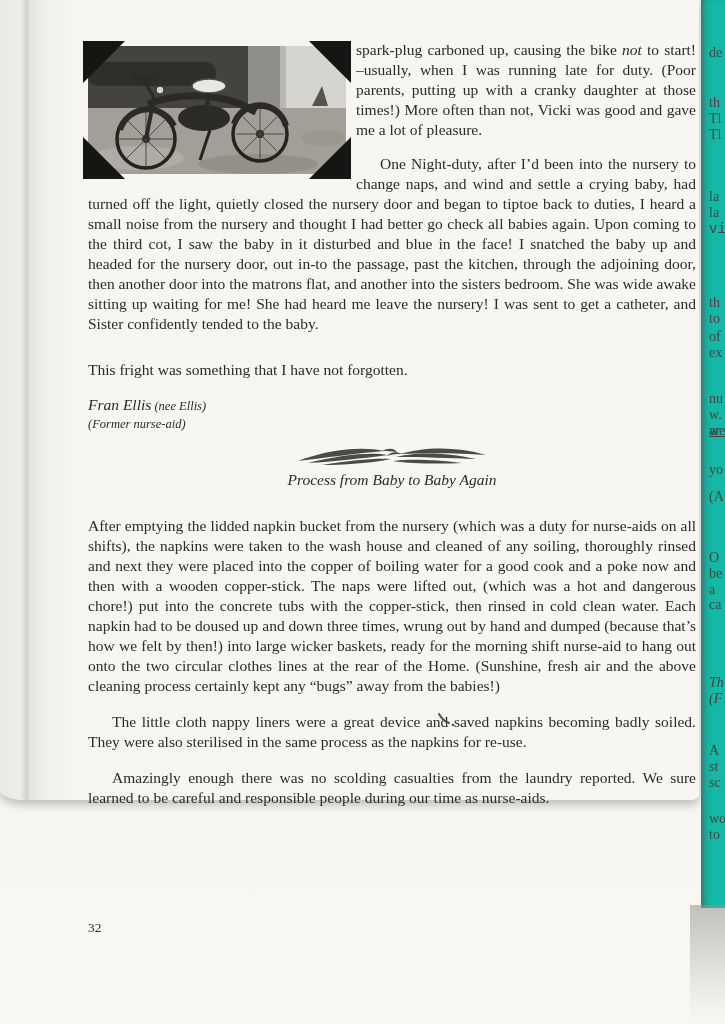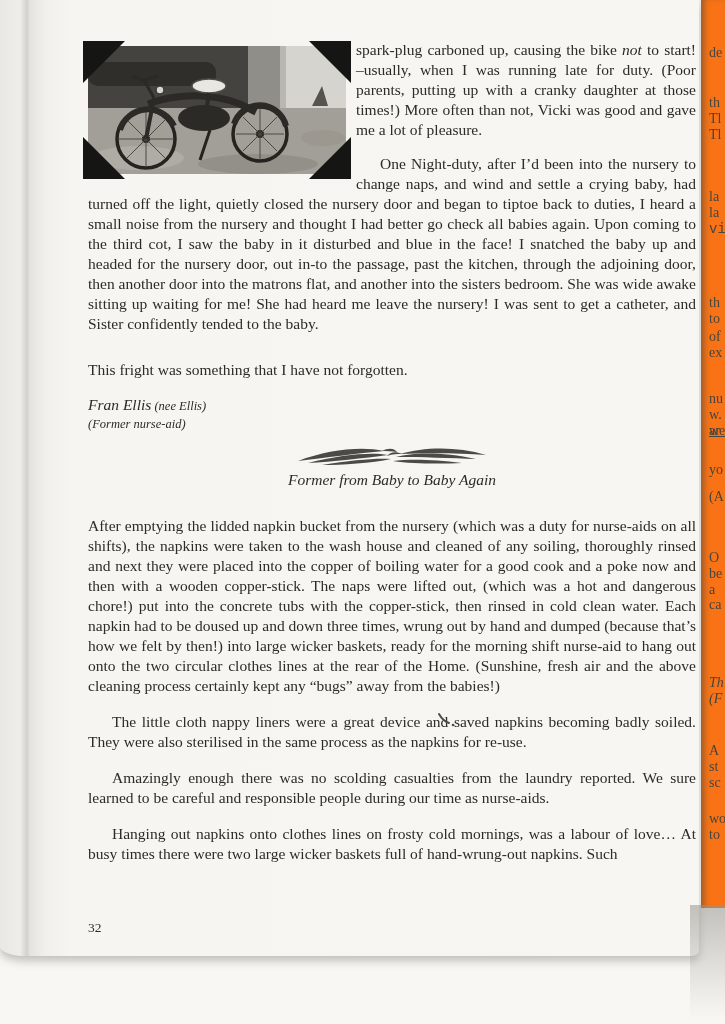--- a/index.html
+++ b/index.html
@@ -3,33 +3,33 @@
 <meta charset="utf-8">
 <style>
   html,body{margin:0;padding:0;}
   body{
     width:725px;height:1024px;position:relative;overflow:hidden;
     background:linear-gradient(#f1f0ec,#f8f7f4);
     font-family:"Liberation Serif", serif;
   }
   
   .main-page{
-    position:absolute;left:0;top:0;width:699px;height:956px;
+    position:absolute;left:0;top:0;width:699px;height:800px;
     background:
       linear-gradient(90deg,
         #e9e8e4 0px,#eeede9 20px,#d2d1cd 27px,#e4e3df 30px,
         #f0efeb 44px,#f6f5f1 70px,#f7f6f2 100%);
     border-bottom-left-radius:26px 10px;
     border-bottom-right-radius:8px 6px;
     box-shadow:0 5px 9px rgba(95,93,88,.35);
   }
   
   .next-page{
     position:absolute;left:701px;top:0;width:24px;height:908px;
-    background:#f97316;
+    background:#14b8a6;
     box-shadow:inset 6px 0 6px -3px rgba(70,68,64,.55);
   }
   .next-page .frag{
     position:absolute;left:8px;font-size:14px;line-height:14px;
     color:#46453f;white-space:nowrap;
   }
   .next-page .frag.it{font-style:italic;}
   .bottom-right-shade{
     position:absolute;left:690px;top:905px;width:35px;height:115px;
     background:linear-gradient(180deg,rgba(150,148,142,.55),rgba(170,168,162,.15) 75%,transparent);
@@ -147,30 +147,29 @@
           <path d="M2,18 C32,7 64,3 88,8 C62,10 28,15 2,18 Z"></path>
           <path d="M12,20 C44,12 74,9 92,12 C68,15 36,19 12,20 Z"></path>
           <path d="M26,22 C56,17 80,15 95,16 C76,20 46,22 26,22 Z"></path>
           <path d="M86,8 C92,5 98,5 101,9 C96,8 90,8 86,8 Z"></path>
           <path d="M190,12 C160,3 128,4 104,11 C130,10 164,10 190,12 Z"></path>
           <path d="M180,16 C148,9 118,9 100,14 C124,14 156,15 180,16 Z"></path>
           <path d="M166,20 C136,16 112,16 97,18 C116,21 146,21 166,20 Z"></path>
           <path d="M106,11 C100,8 94,9 91,13 C96,11 102,11 106,11 Z"></path>
         </g>
       </svg>
-      <div class="sec-sub">Former from Baby to Baby Again</div>
+      <div class="sec-sub">Process from Baby to Baby Again</div>
     </div>
 
     <p class="mt-lg">After emptying the lidded napkin bucket from the nursery (which was a duty for nurse-aids on all shifts), the napkins were taken to the wash house and cleaned of any soiling, thoroughly rinsed and next they were placed into the copper of boiling water for a good cook and a poke now and then with a wooden copper-stick.  The naps were lifted out, (which was a hot and dangerous chore!) put into the concrete tubs with the copper-stick, then rinsed in cold clean water.  Each napkin had to be doused up and down three times, wrung out by hand and dumped (because that’s how we felt by then!) into large wicker baskets, ready for the morning shift nurse-aid to hang out onto the two circular clothes lines at the rear of the Home.  (Sunshine, fresh air and the above cleaning process certainly kept any “bugs” away from the babies!)</p>
 
     <p class="indent mt">The little cloth nappy liners were a great device and saved napkins becoming badly soiled.  They were also sterilised in the same process as the napkins for re-use.</p>
 
     <p class="indent mt">Amazingly enough there was no scolding casualties from the laundry reported.  We sure learned to be careful and responsible people during our time as nurse-aids.</p>
 
-    <p class="indent mt">Hanging out napkins onto clothes lines on frosty cold mornings, was a labour of love… At busy times there were two large wicker baskets full of hand-wrung-out napkins.  Such</p>
 
     <svg class="pen-mark" width="20" height="16" viewBox="0 0 20 16">
       <path d="M3,2 Q7,9 13,11" fill="none" stroke="#4d4c48" stroke-width="2" stroke-linecap="round"></path>
       <circle cx="17" cy="13" r="1.3" fill="#4d4c48"></circle>
     </svg>
   </div>
 
   <div class="page-number">32</div>
 </div>
 

